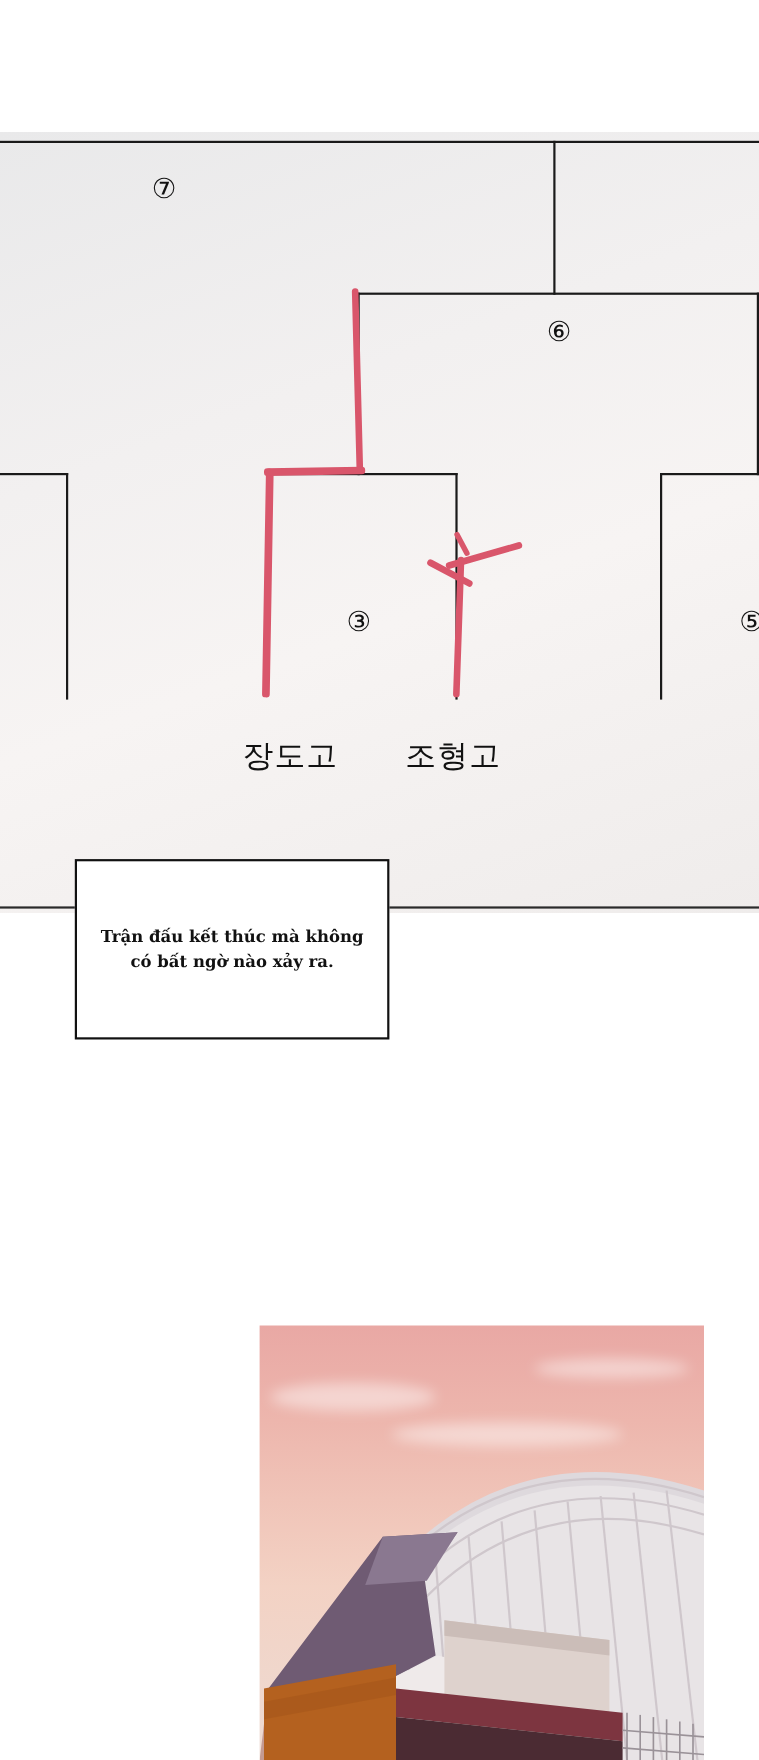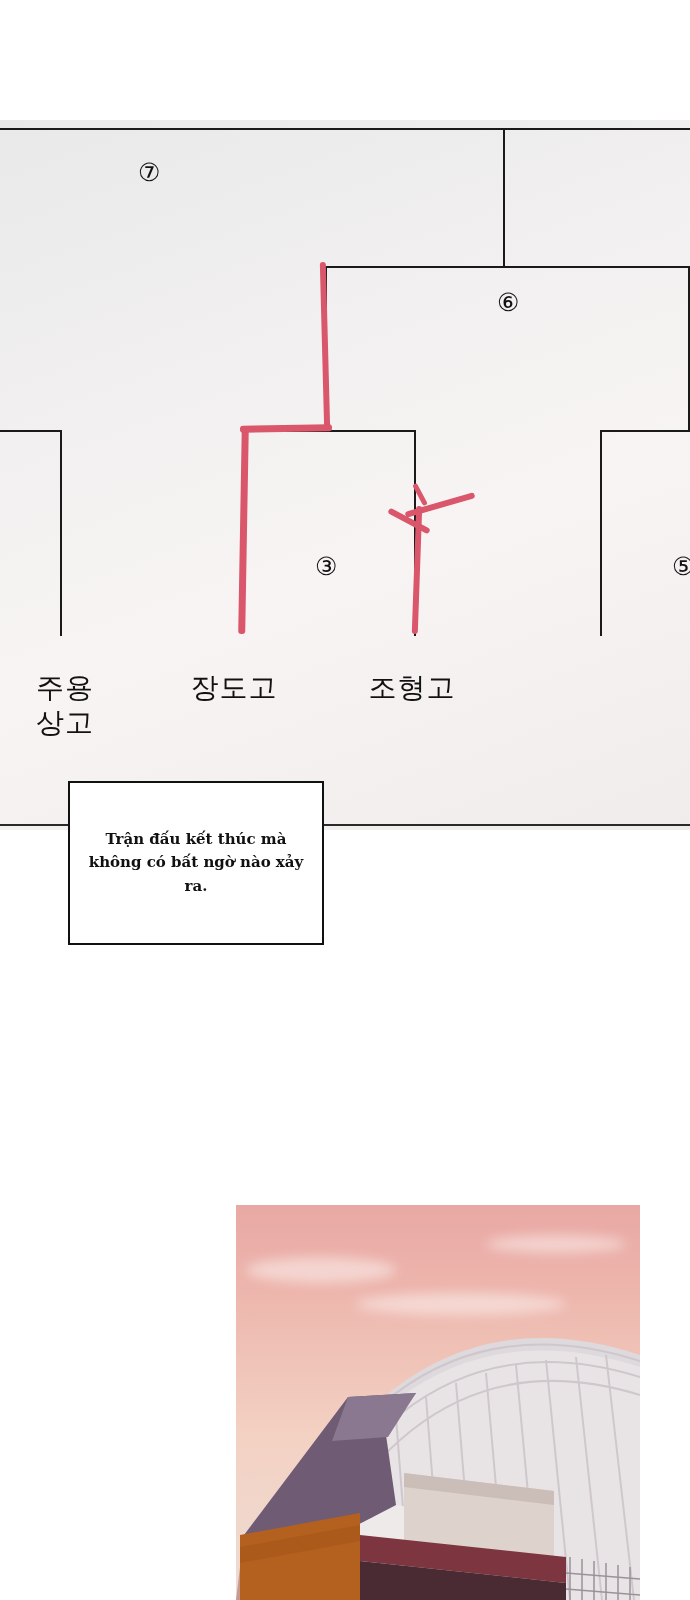--- a/index.html
+++ b/index.html
@@ -54,21 +54,21 @@
     position: absolute;
     background: #d9566b;
     border-radius: 3px;
   }
 
   
   #caption-box {
     position: absolute;
     left: 68px;
     top: 781px;
-    width: 256px;
+    width: 286px;
     height: 164px;
     background: #ffffff;
     border: 2px solid #111111;
     box-sizing: border-box;
     display: flex;
     align-items: center;
     justify-content: center;
   }
   #caption-text {
     font-family: "DejaVu Serif", serif;
@@ -133,26 +133,22 @@
 
   <div class="pen" style="left:322px; top:142px; width:6px; height:168px; transform:rotate(-1.5deg);"></div>
   <div class="pen" style="left:240px; top:306px; width:7px; height:208px; transform:rotate(1deg);"></div>
   <div class="pen" style="left:240px; top:305px; width:92px; height:7px; transform:rotate(-1deg);"></div>
 
   <div class="pen" style="left:414px; top:386px; width:6px; height:128px; transform:rotate(2deg);"></div>
   <div class="pen" style="left:386px; top:398px; width:46px; height:6px; transform:rotate(28deg);"></div>
   <div class="pen" style="left:404px; top:382px; width:72px; height:6px; transform:rotate(-16deg);"></div>
   <div class="pen" style="left:408px; top:372px; width:24px; height:5px; transform:rotate(62deg);"></div>
 
-  <div class="school-name" style="left:10px; top:550px; width:110px;">
-    <span>주용</span><br>
-    <span>상고</span>
-  </div>
-
-  <div class="school-name" style="left:174px; top:550px; width:120px;">
+
+  <div class="school-name" style="left:204px; top:550px; width:120px;">
     <span>장도고</span>
   </div>
 
   <div class="school-name" style="left:352px; top:550px; width:120px;">
     <span>조형고</span>
   </div>
 
 
 </div>
 

